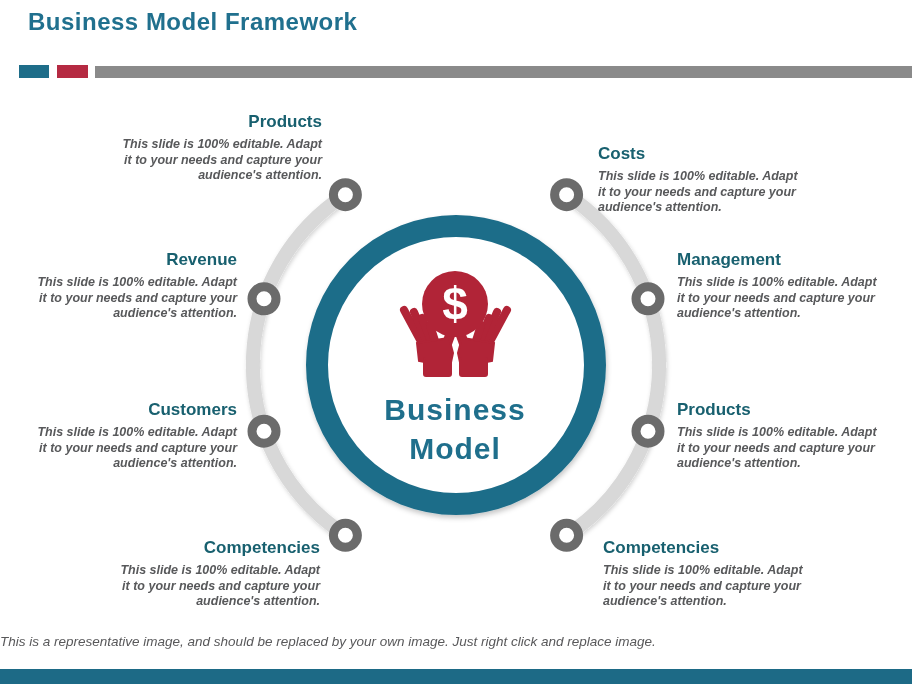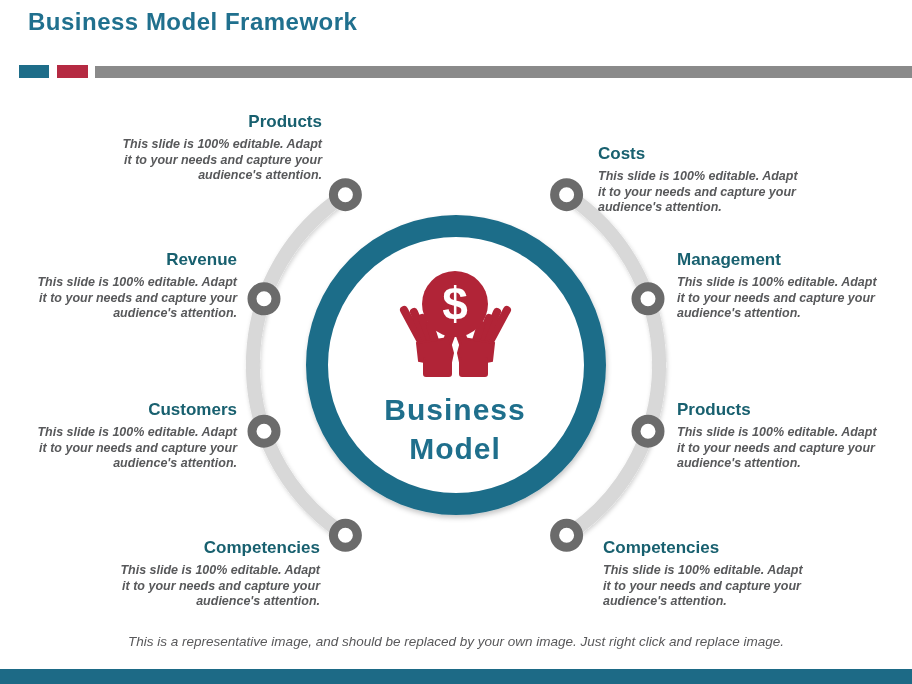--- a/index.html
+++ b/index.html
@@ -26,21 +26,21 @@
   .p-services{right:590px;top:112px;}
   .p-costs{left:598px;top:112px;margin-top:32px;}
   .p-revenue{right:675px;top:250px;}
   .p-management{left:677px;top:250px;}
   .p-customers{right:675px;top:400px;}
   .p-products{left:677px;top:400px;}
   .p-competencies{right:592px;top:538px;}
   .p-distribution{left:603px;top:538px;}
   
   .footer-note{
-    position:absolute;left:0;right:0;top:634px;text-align:center;
+    position:absolute;left:0;right:0;top:634px;
     font-size:13.5px;font-style:italic;color:#58585a;
   }
   .bottom-bar{position:absolute;left:0;right:0;bottom:0;height:15px;background:#1d6a86;}
 </style>
 </head>
 <body>
 
 <div class="slide">
 
   <div class="title">Business Model Framework</div>

